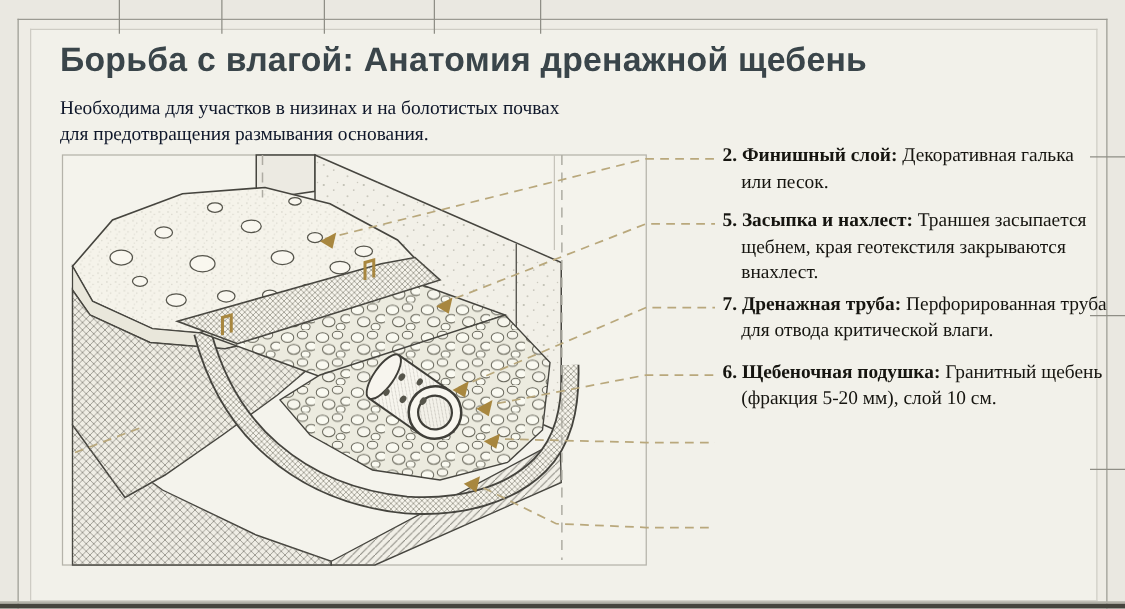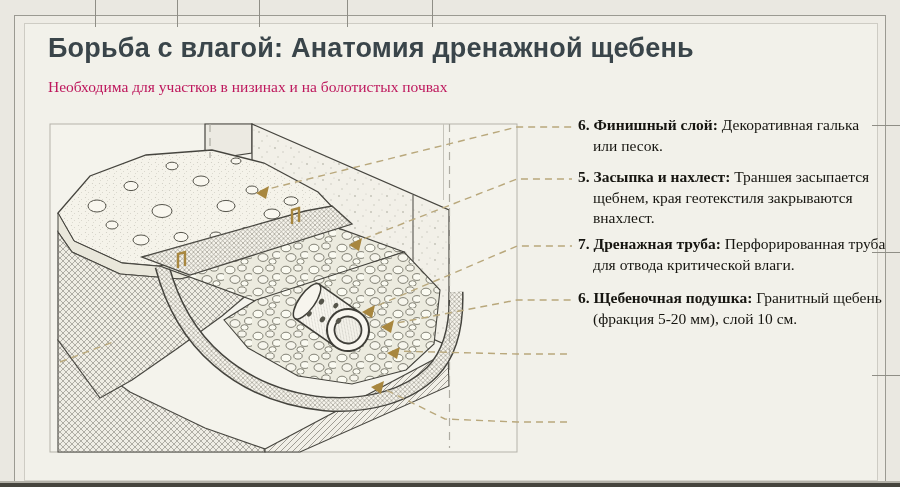--- a/index.html
+++ b/index.html
@@ -24,21 +24,21 @@
   .bottom-edge{position:absolute;left:0;right:0;bottom:0;height:4px;background:#45443d;}
   .bottom-edge2{position:absolute;left:0;right:0;bottom:4px;height:2px;background:#b3b1a8;}
 
   
   .title{
     position:absolute;left:48px;top:33px;width:820px;
     font-family:"Liberation Sans","DejaVu Sans",sans-serif;
     font-weight:bold;font-size:27px;letter-spacing:.2px;color:#3a454a;
   }
   .subtitle{position:absolute;left:48px;top:76px;width:520px;
-    font-size:15.5px;line-height:21px;color:#be185d;}
+    font-size:15.5px;line-height:21px;color:#0f172a;}
   .subtitle span{display:block;}
 
   
   .legend-item{
     position:absolute;left:578px;
     font-size:15.5px;line-height:20.5px;color:#161510;
     padding-left:15px;text-indent:-15px;
   }
   .legend-item .lead{font-weight:bold;}
 
@@ -203,24 +203,25 @@
       <polygon points="362,312 375,305 372,318"></polygon>
       <polygon points="381,327 394,320 391,333"></polygon>
       <polygon points="387,353 400,347 397,359"></polygon>
       <polygon points="371,387 384,381 381,394"></polygon>
     </g>
   </svg>
 
   <div class="title">Борьба с влагой: Анатомия дренажной щебень</div>
   <div class="subtitle">
     <span>Необходима для участков в низинах и на болотистых почвах</span>
+    <span>для предотвращения размывания основания.</span>
   </div>
 
   <div class="legend-item" style="top:115px;width:270px">
-    <span class="lead">6. Финишный слой:</span>
+    <span class="lead">2. Финишный слой:</span>
     <span>Декоративная галька или песок.</span>
   </div>
   <div class="legend-item" style="top:167px;width:300px">
     <span class="lead">5. Засыпка и нахлест:</span>
     <span>Траншея засыпается щебнем, края геотекстиля закрываются внахлест.</span>
   </div>
   <div class="legend-item" style="top:234px;width:300px">
     <span class="lead">7. Дренажная труба:</span>
     <span>Перфорированная труба для отвода критической влаги.</span>
   </div>

